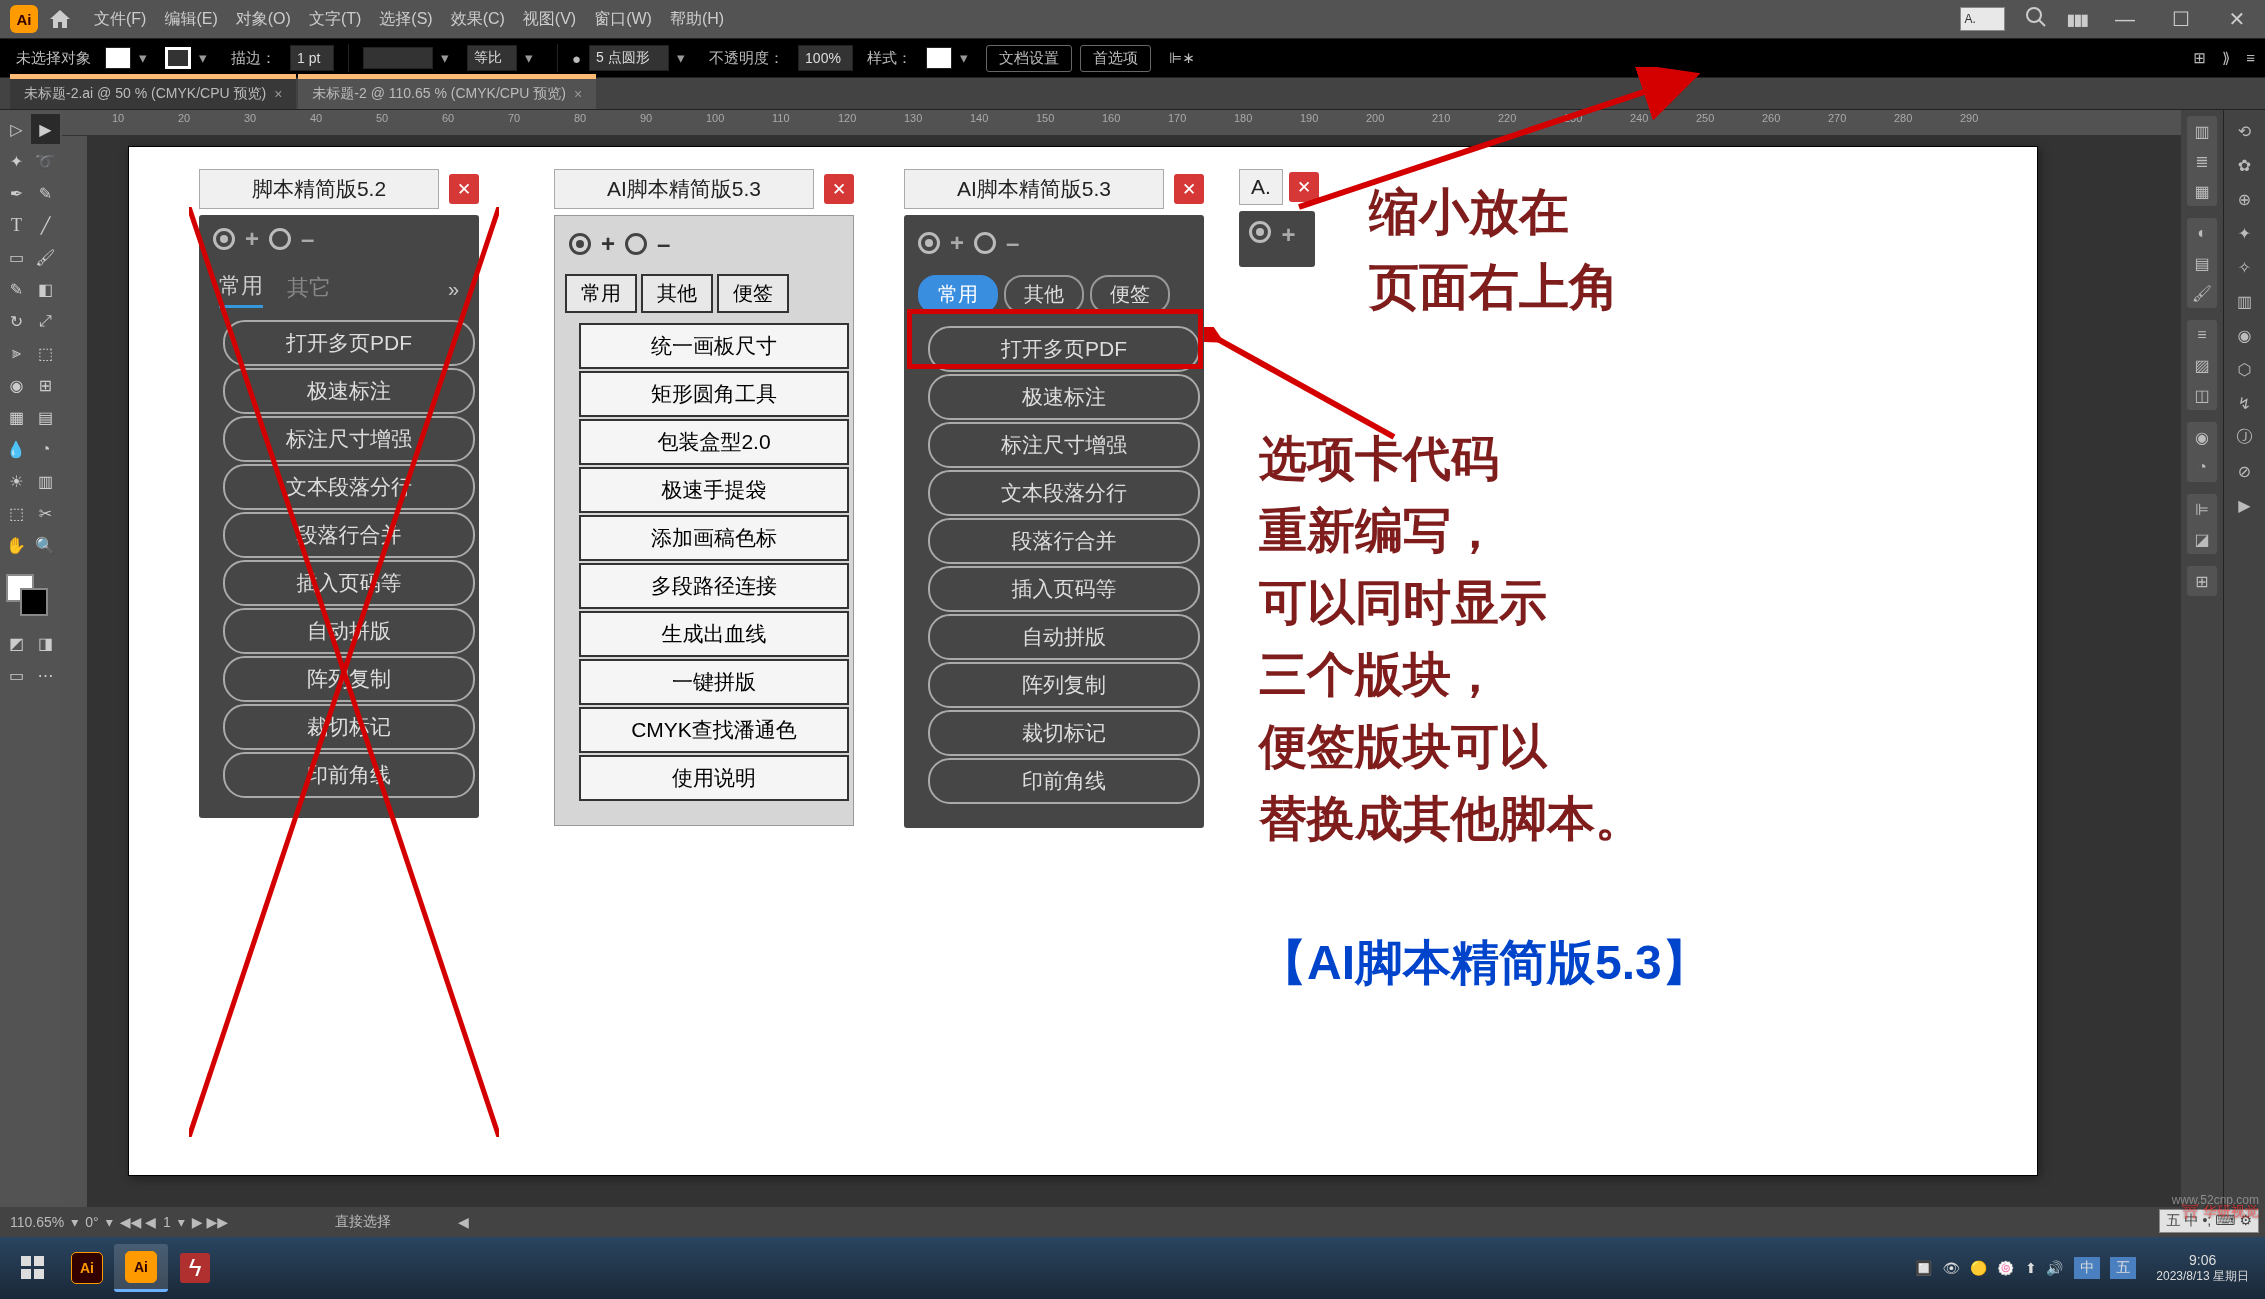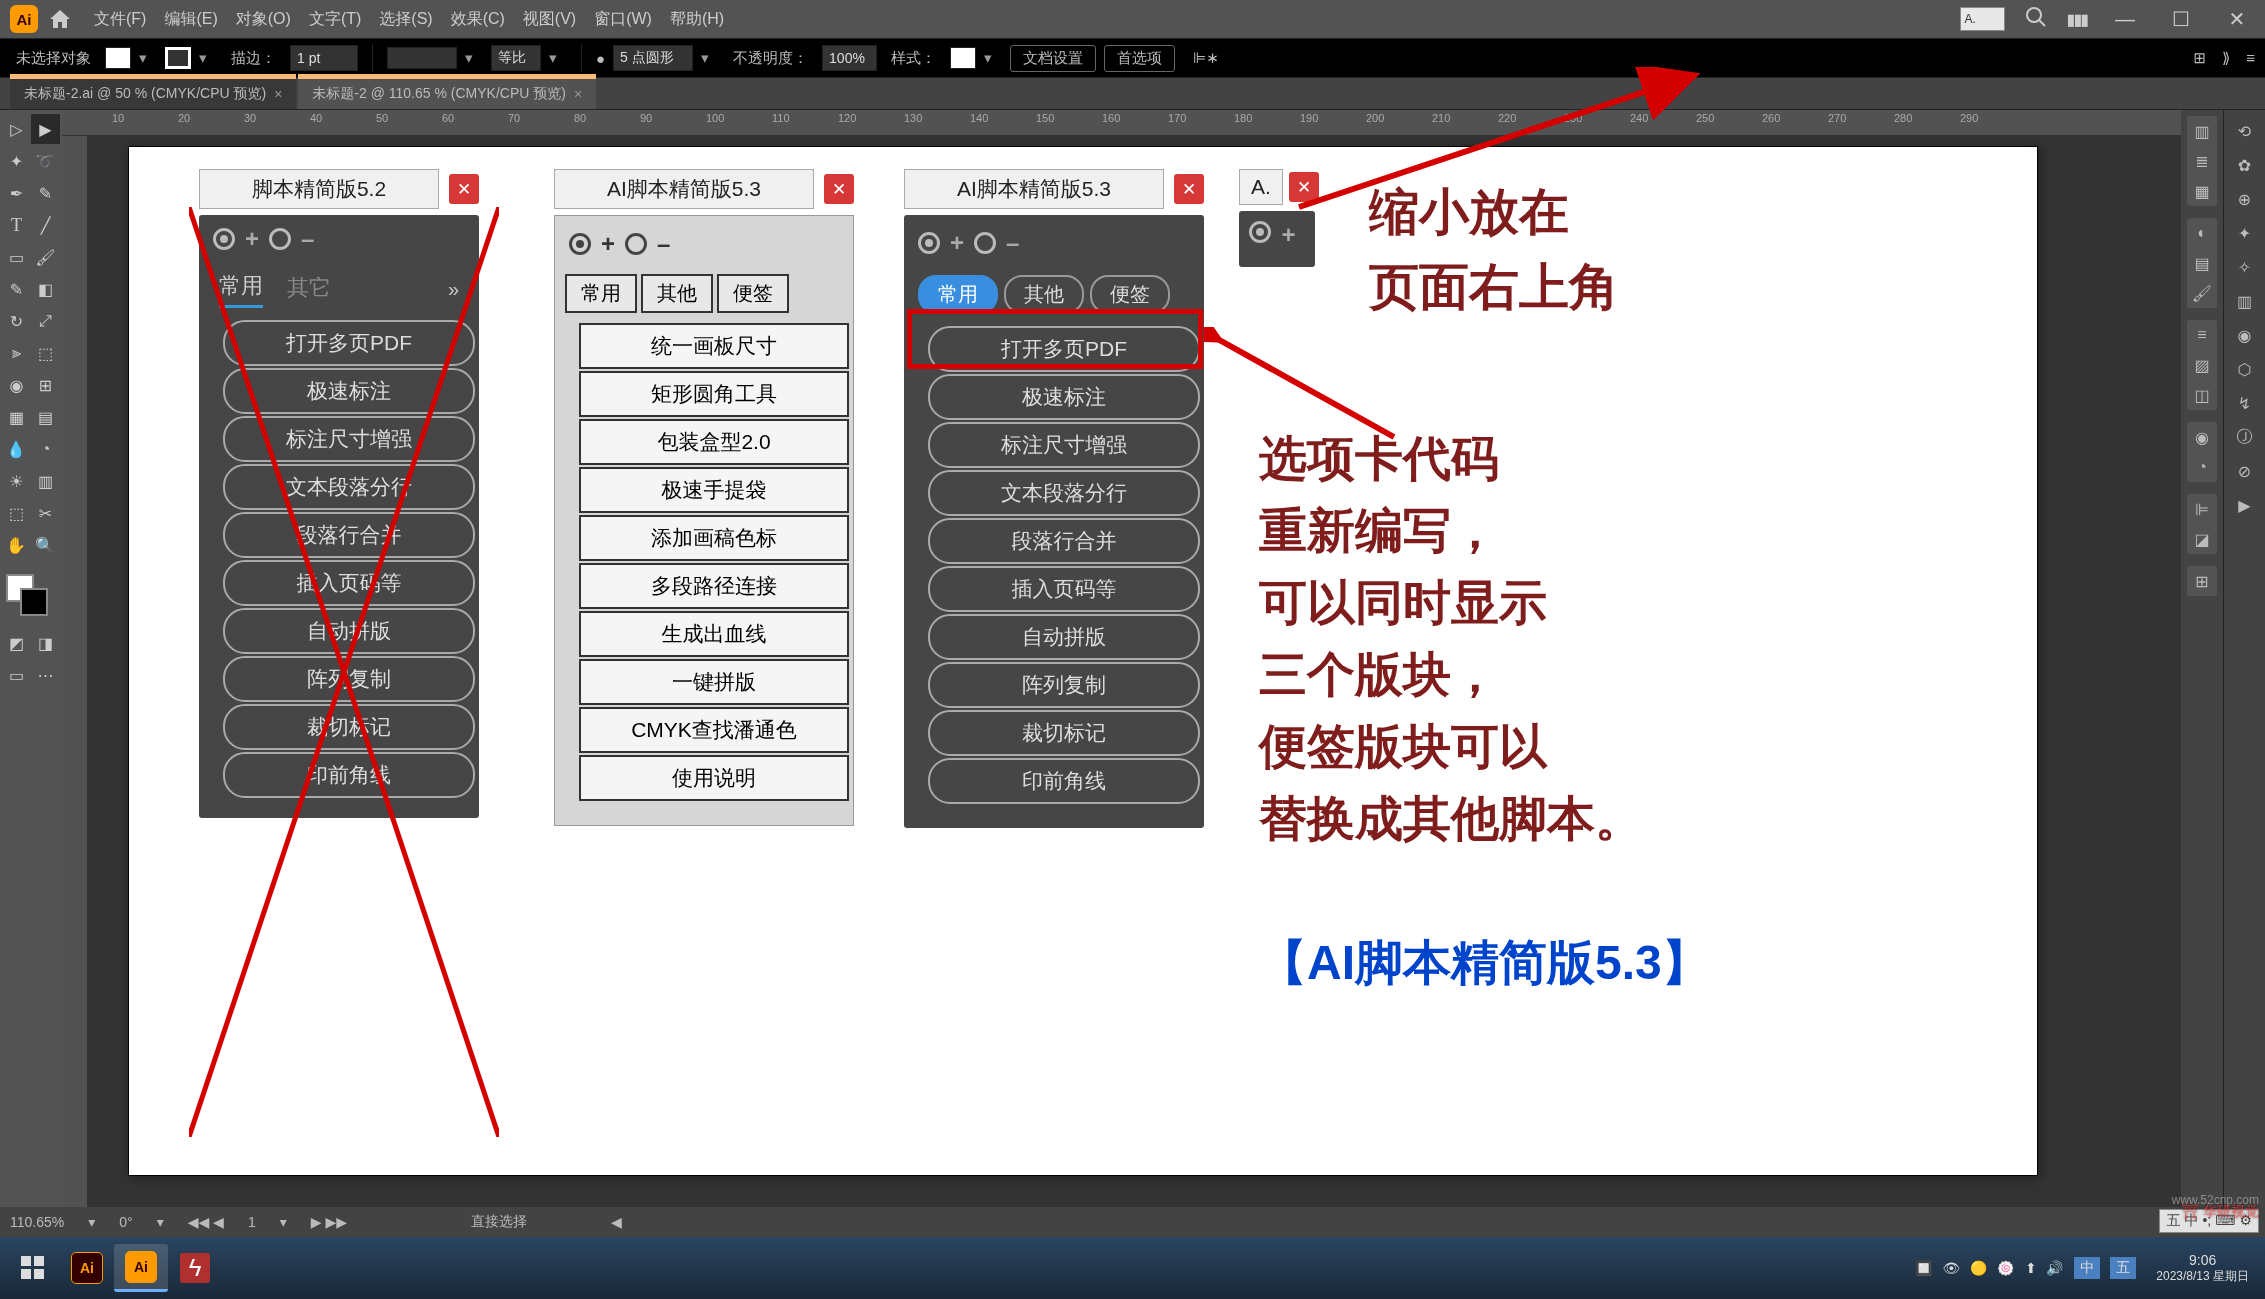--- a/index.html
+++ b/index.html
@@ -80,21 +80,21 @@
 .red-x { position: absolute; pointer-events: none; }
 .red-rect { position: absolute; border: 5px solid #d40000; pointer-events: none; }
 .arrow-svg { position: absolute; pointer-events: none; }
 
 
 .toolbar-right { width: 42px; background: #434343; display: flex; flex-direction: column; align-items: center; padding: 6px 0; gap: 4px; }
 .rtool { width: 30px; height: 30px; display: flex; align-items: center; justify-content: center; color: #bbb; cursor: pointer; font-size: 16px; }
 .rtool-group { background: #535353; border-radius: 3px; margin-bottom: 8px; display: flex; flex-direction: column; }
 
 
-.statusbar { position: absolute; bottom: 62px; left: 0; right: 0; height: 30px; background: #434343; color: #bbb; display: flex; align-items: center; padding: 0 10px; font-size: 14px; gap: 24px; }
+.statusbar { position: absolute; bottom: 62px; left: 0; right: 0; height: 30px; background: #434343; color: #bbb; display: flex; align-items: center; padding: 0 10px; font-size: 14px; gap: 7px; }
 
 
 .taskbar { position: absolute; bottom: 0; left: 0; right: 0; height: 62px; background: linear-gradient(#2a4560, #1a2838); display: flex; align-items: center; padding: 0 6px; color: #ddd; }
 .task-icon { width: 54px; height: 48px; display: flex; align-items: center; justify-content: center; font-size: 24px; cursor: pointer; border-radius: 3px; }
 .task-icon.active { background: rgba(255,255,255,.15); border-bottom: 3px solid #6ab0ff; }
 .task-right { margin-left: auto; display: flex; align-items: center; gap: 10px; font-size: 14px; }
 .clock { text-align: center; line-height: 1.2; padding: 0 10px; }
 .ai-task { width: 32px; height: 32px; background: #330000; border: 1px solid #ff9a00; color: #ff9a00; font-size: 14px; font-weight: bold; display: flex; align-items: center; justify-content: center; border-radius: 5px; }
 
 .tray-icons { position: absolute; bottom: 66px; right: 6px; background: #e2e2e2; border: 1px solid #888; padding: 2px 6px; display: flex; gap: 4px; font-size: 14px; color: #444; }
@@ -133,21 +133,21 @@
   </div>
 </div>
 
 <div class="controlbar">
   <span class="ctrl-label">未选择对象</span>
   <div class="ctrl-swatch" style="width:26px"></div>
     <span class="ctrl-dd">▾</span>
   <div class="ctrl-swatch" style="width:26px;background:#333;border:3px solid #fff;"></div>
     <span class="ctrl-dd">▾</span>
   <span class="ctrl-label">描边：</span>
-  <input class="ctrl-input" style="width: 68px;" value="1 pt">
+  <input class="ctrl-input" style="width: 44px;" value="1 pt">
   <div class="ctrl-divider"></div>
   <span style="width:70px;height:22px;background:#333;border:1px solid #222"></span>
     <span class="ctrl-dd">▾</span>
   <input class="ctrl-input" style="width: 50px;" value="等比">
     <span class="ctrl-dd">▾</span>
   <div class="ctrl-divider"></div>
   <span>●</span>
   <input class="ctrl-input" style="width: 80px;" value="5 点圆形">
     <span class="ctrl-dd">▾</span>
   <span class="ctrl-label">不透明度：</span>

